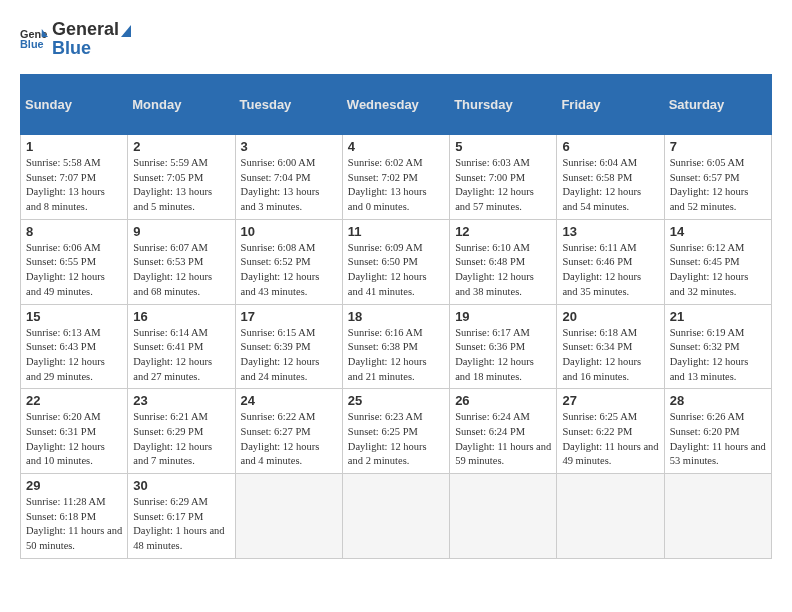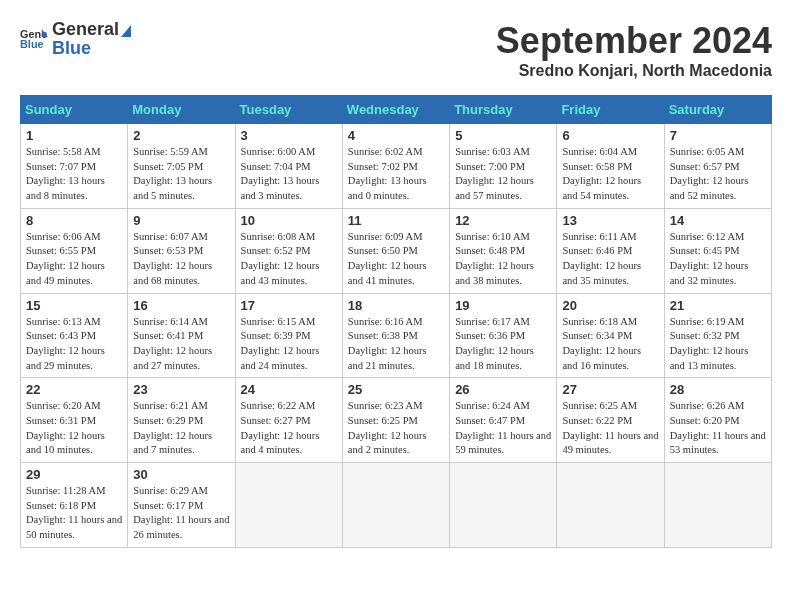--- a/index.html
+++ b/index.html
@@ -38,24 +38,24 @@
       color: #333;
       font-weight: bold;
     }
     table {
       width: 100%;
       border-collapse: collapse;
       table-layout: fixed;
     }
     th {
       background-color: #2b6cb0;
-      color: #5eead4;
+      color: #e5e5e5;
       font-size: 13px;
       font-weight: bold;
-      padding: 6px 4px;
+      padding: 22px 4px;
       text-align: left;
       border: 1px solid #2b6cb0;
     }
     td {
       border: 1px solid #ccc;
       vertical-align: top;
       padding: 4px 5px;
       font-size: 10.5px;
       color: #333;
       background: #fff;
@@ -85,24 +85,20 @@
       <polygon points="28,4 36,14 28,14" fill="#2b6cb0"></polygon>
       <text x="0" y="28" font-size="14" font-weight="bold" fill="#2b6cb0">Blue</text>
     </svg>
     <div>
       <div style="line-height:1">
         <span style="font-size:18px;font-weight:bold;color:#333;">General</span><span style="display:inline-block;width:0;height:0;border-left:10px solid transparent;border-right:0px solid transparent;border-bottom:12px solid #2b6cb0;margin-left:2px;vertical-align:middle;"></span>
       </div>
       <div><span style="font-size:18px;font-weight:bold;color:#2b6cb0;">Blue</span></div>
     </div>
   </div>
-  <div class="title-area">
-    <div class="month-title">September 2024</div>
-    <div class="location-title">Sredno Konjari, North Macedonia</div>
-  </div>
 </div>
 
 <table>
   <thead>
     <tr>
     <th>Sunday</th>
         <th>Monday</th>
         <th>Tuesday</th>
         <th>Wednesday</th>
         <th>Thursday</th>
@@ -315,21 +311,21 @@
         <div class="day-info">
           <span>Sunrise: 6:23 AM</span><br>
           <span>Sunset: 6:25 PM</span><br>
           <span>Daylight: 12 hours and 2 minutes.</span>
         </div>
       </td>
         <td>
         <span class="day-number">26</span>
         <div class="day-info">
           <span>Sunrise: 6:24 AM</span><br>
-          <span>Sunset: 6:47 PM</span><br>
+          <span>Sunset: 6:24 PM</span><br>
           <span>Daylight: 11 hours and 59 minutes.</span>
         </div>
       </td>
         <td>
         <span class="day-number">27</span>
         <div class="day-info">
           <span>Sunrise: 6:25 AM</span><br>
           <span>Sunset: 6:22 PM</span><br>
           <span>Daylight: 11 hours and 49 minutes.</span>
         </div>
@@ -350,21 +346,21 @@
           <span>Sunrise: 11:28 AM</span><br>
           <span>Sunset: 6:18 PM</span><br>
           <span>Daylight: 11 hours and 50 minutes.</span>
         </div>
       </td>
         <td>
         <span class="day-number">30</span>
         <div class="day-info">
           <span>Sunrise: 6:29 AM</span><br>
           <span>Sunset: 6:17 PM</span><br>
-          <span>Daylight: 11 hours and 26 minutes.</span>
+          <span>Daylight: 1 hours and 48 minutes.</span>
         </div>
       </td>
         <td class="empty"></td>
         <td class="empty"></td>
         <td class="empty"></td>
         <td class="empty"></td>
         <td class="empty"></td>
       </tr>
     </tbody>
 </table>

